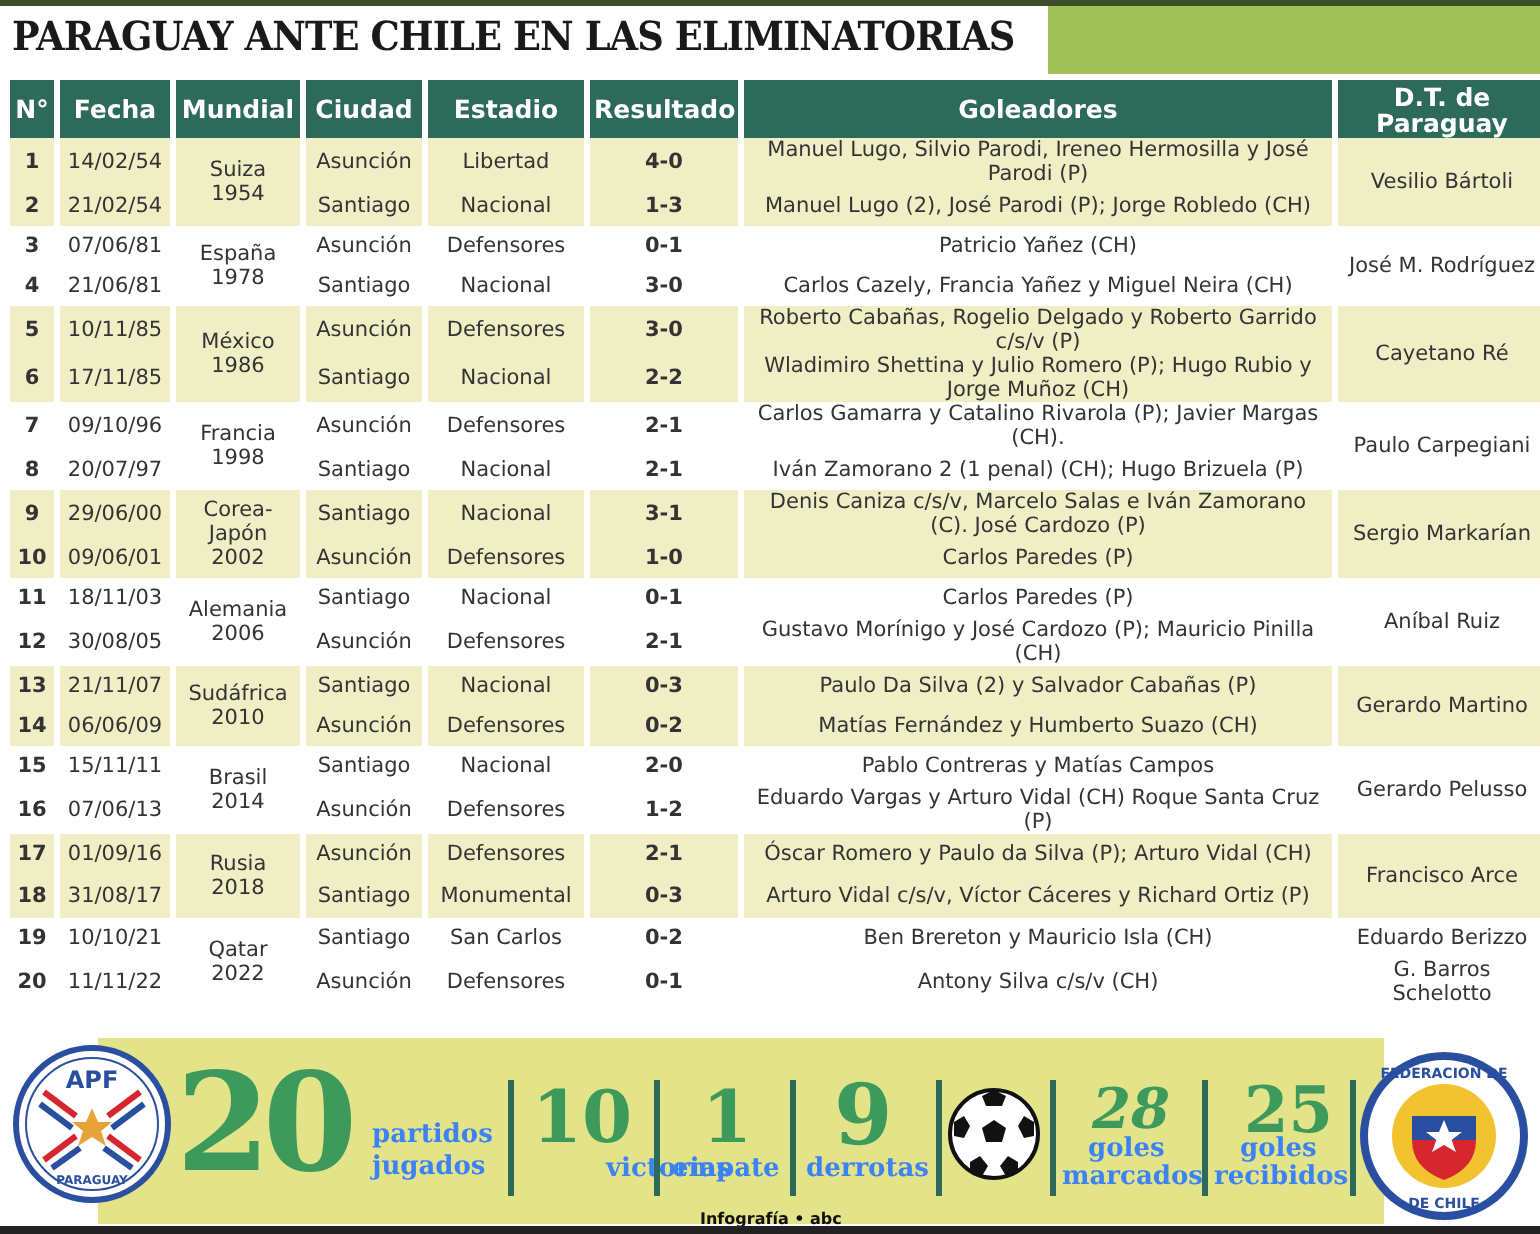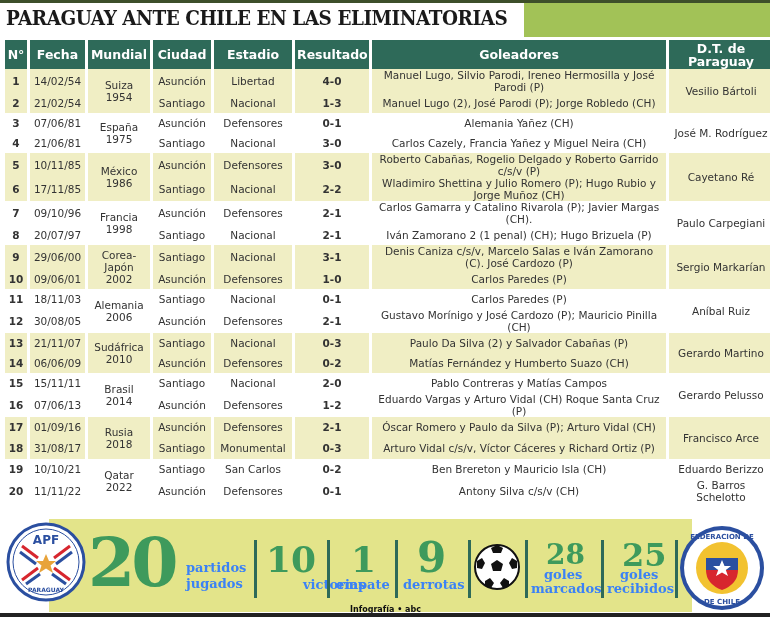--- a/index.html
+++ b/index.html
@@ -72,25 +72,25 @@
         <td class="num">2</td>
         <td>21/02/54</td>
         <td>Santiago</td>
         <td>Nacional</td>
         <td class="res">1-3</td>
         <td class="gol">Manuel Lugo (2), José Parodi (P); Jorge Robledo (CH)</td>
       </tr>
       <tr class="r">
         <td class="num">3</td>
         <td>07/06/81</td>
-        <td rowspan="2">España 1975</td>
+        <td rowspan="2">España 1978</td>
         <td>Asunción</td>
         <td>Defensores</td>
         <td class="res">0-1</td>
-        <td class="gol">Alemania Yañez (CH)</td>
+        <td class="gol">Patricio Yañez (CH)</td>
         <td class="dt" rowspan="2">José M. Rodríguez</td>
       </tr>
       <tr class="r">
         <td class="num">4</td>
         <td>21/06/81</td>
         <td>Santiago</td>
         <td>Nacional</td>
         <td class="res">3-0</td>
         <td class="gol">Carlos Cazely, Francia Yañez y Miguel Neira (CH)</td>
       </tr>
@@ -283,21 +283,21 @@
     <circle cx="24" cy="24" r="22" fill="#fff" stroke="#111" stroke-width="2"></circle>
     <polygon points="24,17 30,21 28,28 20,28 18,21" fill="#111"></polygon>
     <polygon points="24,2 30,5 28,10 20,10 18,5" fill="#111"></polygon>
     <polygon points="4,18 9,15 12,20 9,26 4,25" fill="#111"></polygon>
     <polygon points="44,18 39,15 36,20 39,26 44,25" fill="#111"></polygon>
     <polygon points="12,38 17,35 21,40 18,45 12,43" fill="#111"></polygon>
     <polygon points="36,38 31,35 27,40 30,45 36,43" fill="#111"></polygon>
   </svg>
 
   <div class="vsep" style="left:525px;"></div>
-  <div class="stat-big" style="left:546px;top:24px;font-size:28px;line-height:30px;">28</div>
+  <div class="stat-big" style="left:546px;top:24px;font-size:28px;line-height:30px;font-style:italic;">28</div>
   <div class="stat-lbl" style="left:544px;top:52px;width:32px;">goles</div>
   <div class="stat-lbl" style="left:531px;top:66px;">marcados</div>
 
   <div class="vsep" style="left:601px;"></div>
   <div class="stat-big" style="left:622px;top:24px;font-size:32px;line-height:30px;">25</div>
   <div class="stat-lbl" style="left:620px;top:52px;width:32px;">goles</div>
   <div class="stat-lbl" style="left:607px;top:66px;">recibidos</div>
 
   <div class="vsep" style="left:675px;"></div>
 

